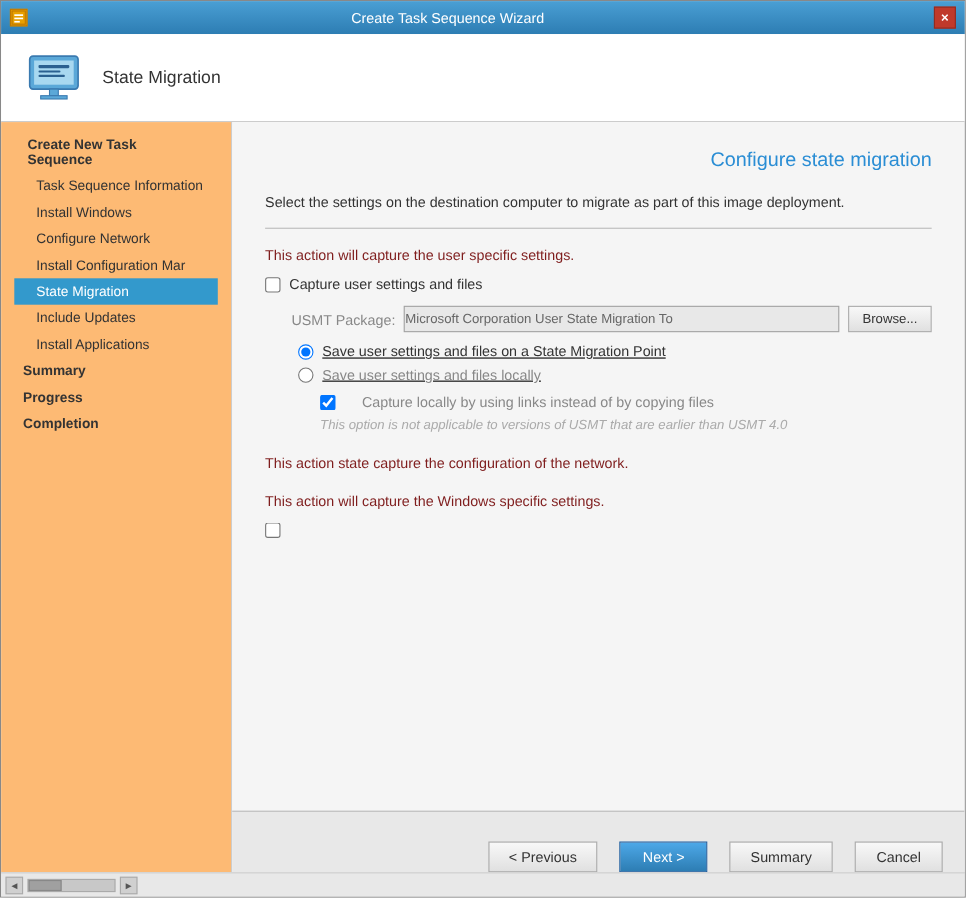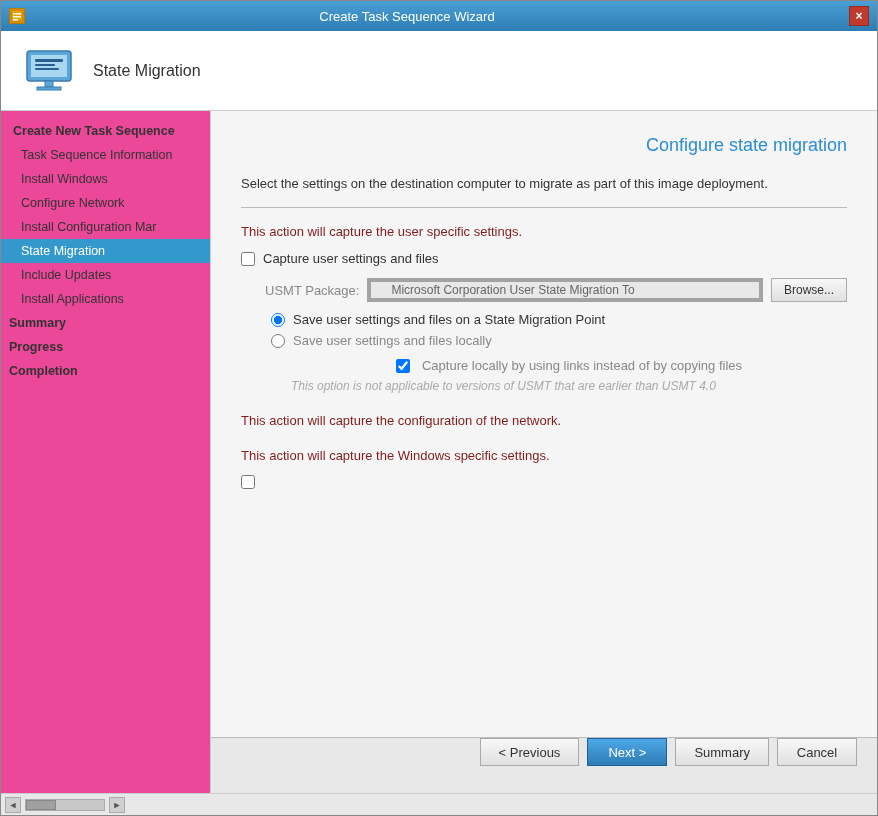--- a/index.html
+++ b/index.html
@@ -93,23 +93,23 @@
     
     .main-area {
       display: flex;
       flex: 1;
       overflow: hidden;
     }
 
     
     .sidebar {
       width: 210px;
-      background: #ec4899;
+      background: #fdba74;
       border-right: 1px solid #ccc;
-      padding: 8px 0;
+      padding: 8px 12px;
       flex-shrink: 0;
       overflow-y: auto;
     }
     .sidebar-item {
       padding: 5px 12px;
       cursor: pointer;
       color: #333;
       font-size: 12.5px;
     }
     .sidebar-item.active {
@@ -192,24 +192,24 @@
       margin-bottom: 10px;
     }
     .usmt-label {
       color: #888;
       font-size: 13px;
       min-width: 90px;
     }
     .usmt-input {
       flex: 1;
       height: 24px;
-      border: 4px solid #a3a3a3;
+      border: 1px solid #a3a3a3;
       background: #e8e8e8;
       color: #666;
-      padding: 0 20px;
+      padding: 0 0;
       font-size: 12px;
     }
     .browse-btn {
       height: 24px;
       padding: 0 12px;
       background: linear-gradient(to bottom, #f8f8f8, #e0e0e0);
       border: 1px solid #aaa;
       cursor: pointer;
       font-size: 12px;
       color: #333;
@@ -217,40 +217,40 @@
 
     .radio-group {
       margin-left: 30px;
       margin-bottom: 10px;
     }
     .radio-row {
       display: flex;
       align-items: center;
       gap: 8px;
       margin-bottom: 6px;
+      text-decoration: underline;
     }
     .radio-row input[type="radio"] {
       width: 14px;
       height: 14px;
     }
     .radio-row label {
       font-size: 13px;
       color: #888;
     }
     .radio-row.enabled label {
       color: #333;
     }
 
     .sub-option-row {
       display: flex;
       align-items: center;
-      gap: 12px;
+      gap: 24px;
       margin-left: 50px;
       margin-bottom: 6px;
-      justify-content: center;
     }
     .sub-option-row input[type="checkbox"] {
       width: 14px;
       height: 14px;
     }
     .sub-option-row label {
       font-size: 13px;
       color: #888;
     }
     .sub-note {
@@ -264,24 +264,24 @@
     .section-block {
       margin-top: 20px;
     }
 
     
     .footer {
       height: 56px;
       background: #e8e8e8;
       border-top: 1px solid #bbb;
       display: flex;
-      align-items: flex-start;
+      align-items: flex-end;
       justify-content: flex-end;
       padding: 0 20px;
-      gap: 8px;
+      gap: 20px;
       flex-shrink: 0;
     }
     .footer-btn {
       height: 28px;
       padding: 0 18px;
       background: linear-gradient(to bottom, #f8f8f8, #e0e0e0);
       border: 1px solid #aaa;
       cursor: pointer;
       font-size: 13px;
       color: #333;
@@ -421,21 +421,21 @@
           </div>
         </div>
 
         <div class="sub-option-row">
           <input type="checkbox" id="capture-links" checked="" style="">
           <label for="capture-links">Capture locally by using links instead of by copying files</label>
         </div>
         <div class="sub-note">This option is not applicable to versions of USMT that are earlier than USMT 4.0</div>
 
         <div class="section-block">
-          <p class="section-label">This action will capture the configuration of the network.</p>
+          <p class="section-label">This action state capture the configuration of the network.</p>
         </div>
 
         <div class="section-block">
           <p class="section-label">This action will capture the Windows specific settings.</p>
           <div class="checkbox-row">
             <input type="checkbox" id="capture-windows" style="">
           </div>
         </div>
 
       </div>

